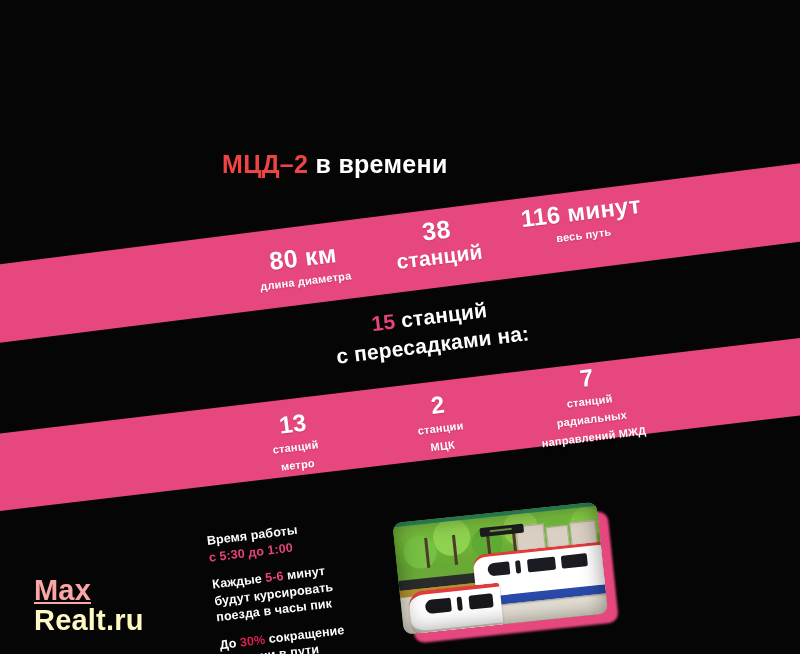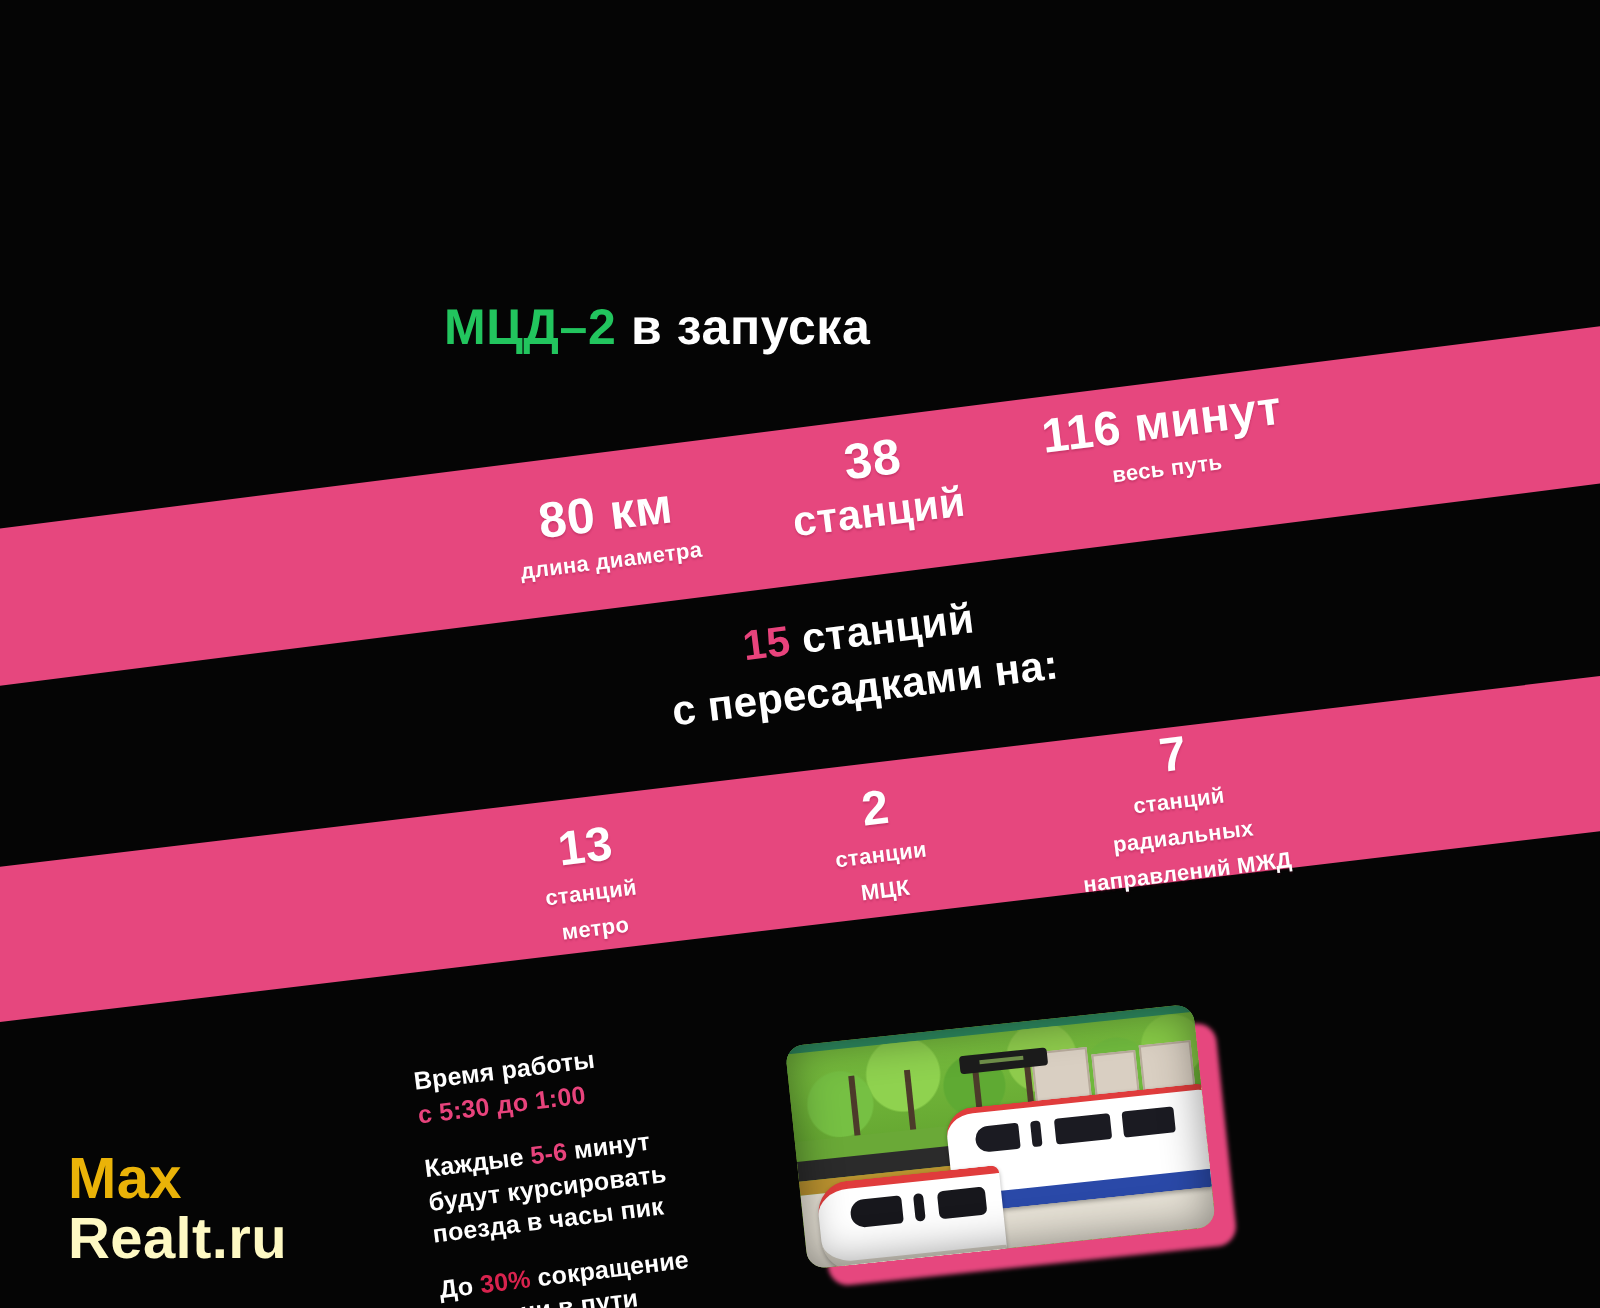--- a/index.html
+++ b/index.html
@@ -15,21 +15,21 @@
   .hdr-title{
     font-size:21px;font-weight:bold;color:#ffffff;letter-spacing:.2px;
   }
   .hdr-sub{
     margin-top:17px;font-size:23px;color:#f2f2f2;font-weight:400;letter-spacing:.2px;
   }
   .section-title{
     position:absolute;left:222px;top:150px;font-size:25px;font-weight:bold;
     color:#ffffff;letter-spacing:.3px;white-space:nowrap;
   }
-  .section-title .accent{color:#22c55e;}
+  .section-title .accent{color:#ef4444;}
 
   
   .band{
     position:absolute;background:#e6477e;
     transform-origin:0 0;
   }
   .band1{
     left:-30px;top:268px;width:880px;height:78px;
     transform:rotate(-7.2deg);
   }
@@ -92,21 +92,21 @@
     transform:rotate(-7deg);transform-origin:0 0;color:#fff;
   }
   .fact{margin-bottom:11px;}
   .fact-line{font-size:12.5px;font-weight:bold;line-height:1.32;letter-spacing:.1px;}
   .fact-line .accent{color:#e8437c;}
   .fact-line .accent2{color:#d8234e;}
 
   
   .wm{position:absolute;left:34px;top:575px;line-height:1.05;}
   .wm div{font-size:29px;font-weight:bold;letter-spacing:.2px;}
-  .wm .wm1{color:#eab308;}
+  .wm .wm1{color:#fca5a5;text-decoration:underline;}
   .wm .wm2{color:#fef9c3;}
 
   
   .train-wrap{
     position:absolute;left:398px;top:512px;width:210px;height:118px;
     transform:rotate(-6deg);
   }
   .train-shadow{
     position:absolute;left:10px;top:10px;width:205px;height:112px;
     background:#e6477e;border-radius:10px;filter:blur(1px);
@@ -162,21 +162,21 @@
   .tr-red .rw3{left:60px;width:24px;}
   .vignette{position:absolute;inset:0;box-shadow:inset 0 0 22px rgba(0,0,0,.45);}
 </style>
 </head>
 <body>
 
 <div class="stage">
 
 
   <div class="section-title">
-    <span class="accent">МЦД–2</span><span> в запуска</span>
+    <span class="accent">МЦД–2</span><span> в времени</span>
   </div>
 
   <div class="band band1"></div>
 
   <div class="stat s-km">
     <div class="big">80 км</div>
     <div class="small">длина диаметра</div>
   </div>
 
   <div class="stat s-stn">

